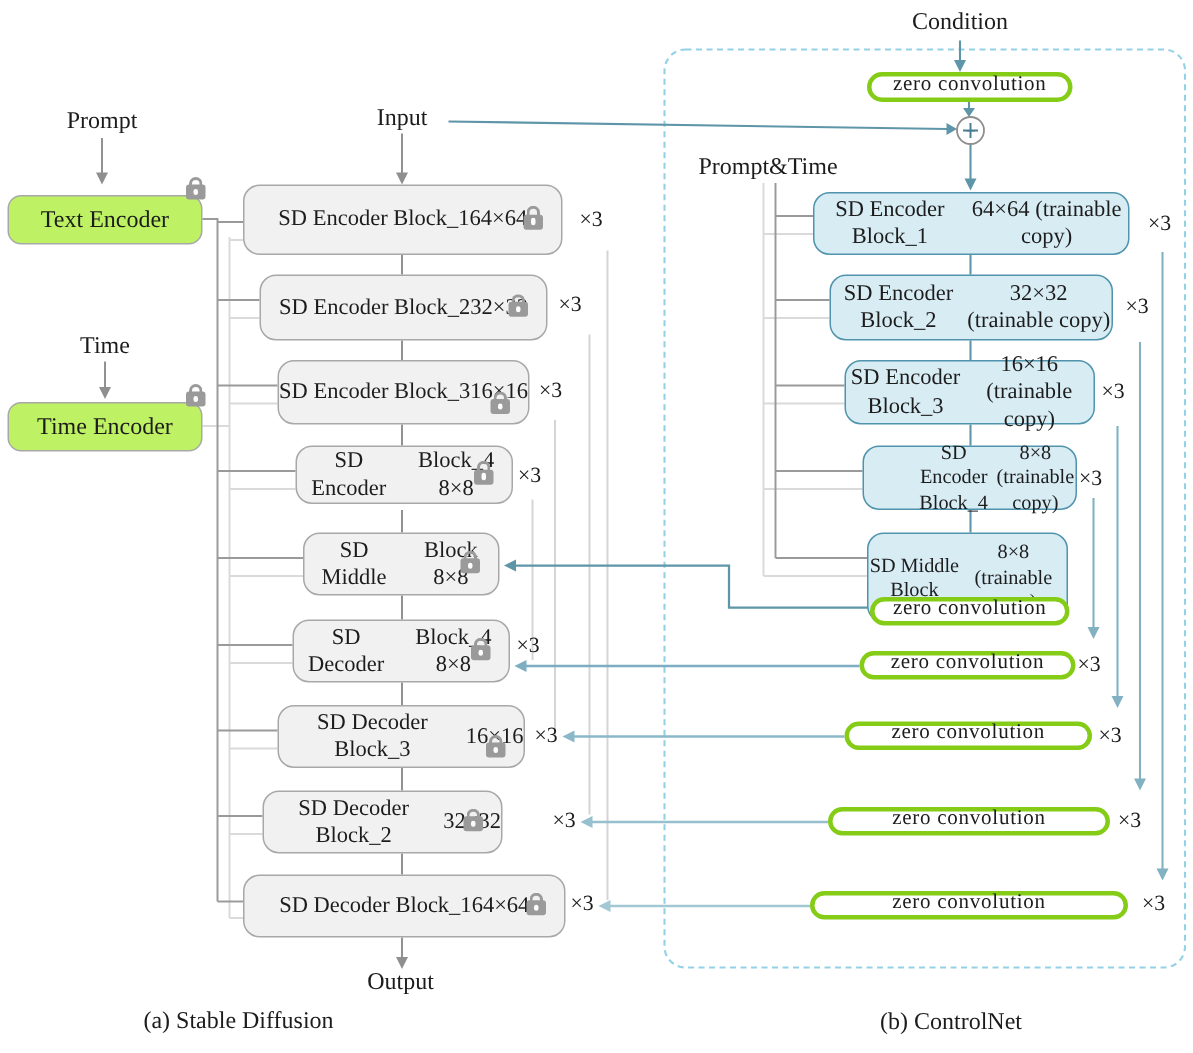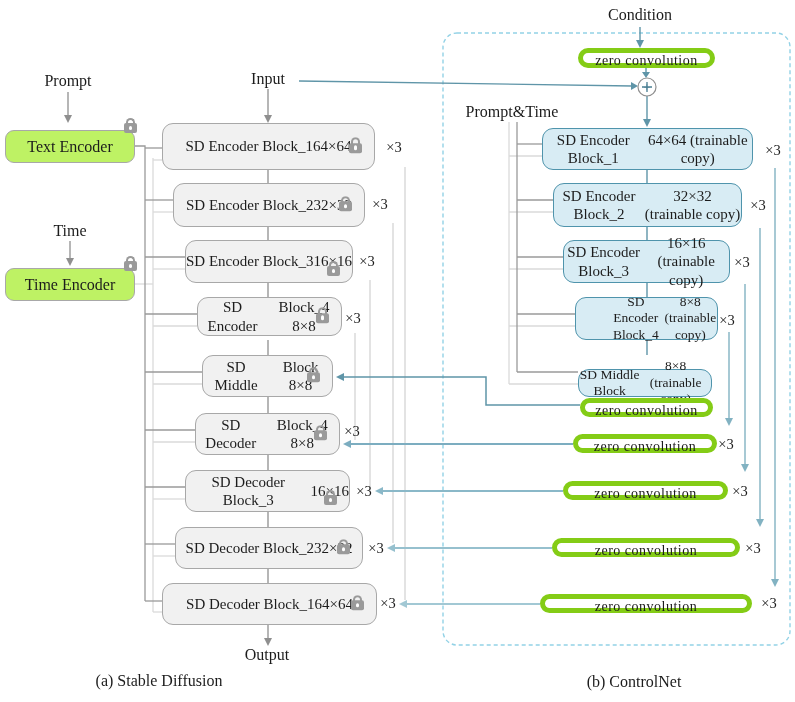--- a/index.html
+++ b/index.html
@@ -10,22 +10,22 @@
   .wires{position:absolute;left:0;top:0;}
   .box{
     position:absolute;box-sizing:border-box;border-radius:11px;
     display:flex;flex-direction:row;align-items:center;justify-content:center;
     text-align:center;line-height:1.22;
   }
   .gray{background:#f1f1f1;border:1.5px solid #a8a8a8;font-size:15px;}
   .blue{background:#d8ecf4;border:1.5px solid #4f94ac;font-size:15px;}
   .small-f{font-size:13.5px;}
   .pill{
-    position:absolute;box-sizing:border-box;background:#fff;border:5px solid #84cc16;
-    border-radius:10px;display:flex;align-items:flex-start;justify-content:center;
+    position:absolute;box-sizing:border-box;background:#fff;border:3px solid #84cc16;
+    border-radius:10px;display:flex;align-items:flex-end;justify-content:center;
     font-size:14px;letter-spacing:.5px;
   }
   .enc{
     position:absolute;box-sizing:border-box;background:#bef264;border:1.5px solid #a8a8a8;
     border-radius:9px;display:flex;align-items:center;justify-content:center;font-size:16px;
   }
   .lbl{position:absolute;transform:translate(-50%,-50%);font-size:16px;white-space:nowrap;}
   .times{position:absolute;transform:translate(-50%,-50%);font-size:14.5px;white-space:nowrap;}
   .cap{position:absolute;transform:translate(-50%,-50%);font-size:16px;white-space:nowrap;}
   .lock{position:absolute;width:13px;height:10px;background:#9a9a9a;border-radius:2px;}
@@ -220,21 +220,21 @@
   <div class="box gray" style="left:195px;top:413px;width:145px;height:42px;">
     <span>SD Decoder</span>
     <span>Block_4 8×8</span>
     <span class="lock lock-cr"></span>
   </div>
   <div class="box gray" style="left:185px;top:470px;width:165px;height:42px;">
     <span>SD Decoder Block_3</span>
     <span>16×16</span>
     <span class="lock lock-low"></span>
   </div>
-  <div class="box gray" style="left:175px;top:527px;width:188px;height:42px;align-items:center;">
+  <div class="box gray" style="left:175px;top:527px;width:160px;height:42px;align-items:center;">
     <span>SD Decoder Block_2</span>
     <span>32×32</span>
     <span class="lock lock-cr"></span>
   </div>
   <div class="box gray" style="left:162px;top:583px;width:215px;height:42px;">
     <span>SD Decoder Block_1</span>
     <span>64×64</span>
     <span class="lock lock-cr"></span>
   </div>
 
@@ -264,21 +264,21 @@
     <span>32×32 (trainable copy)</span>
   </div>
   <div class="box blue" style="left:563px;top:240px;width:167px;height:43px;">
     <span>SD Encoder Block_3</span>
     <span>16×16 (trainable copy)</span>
   </div>
   <div class="box blue small-f" style="left:575px;top:297px;width:143px;height:43px;padding-left:32px;">
     <span>SD Encoder Block_4</span>
     <span>8×8 (trainable copy)</span>
   </div>
-  <div class="box blue small-f" style="left:578px;top:355px;width:134px;height:28px;margin-top:14px;">
+  <div class="box blue small-f" style="left:578px;top:355px;width:134px;height:60px;">
     <span>SD Middle Block</span>
     <span>8×8 (trainable copy)</span>
   </div>
 
   <div class="pill" style="left:580px;top:398px;width:133px;height:19px;">
     <span>zero convolution</span>
   </div>
   <div class="pill" style="left:573px;top:434px;width:144px;height:19px;">
     <span>zero convolution</span>
   </div>

